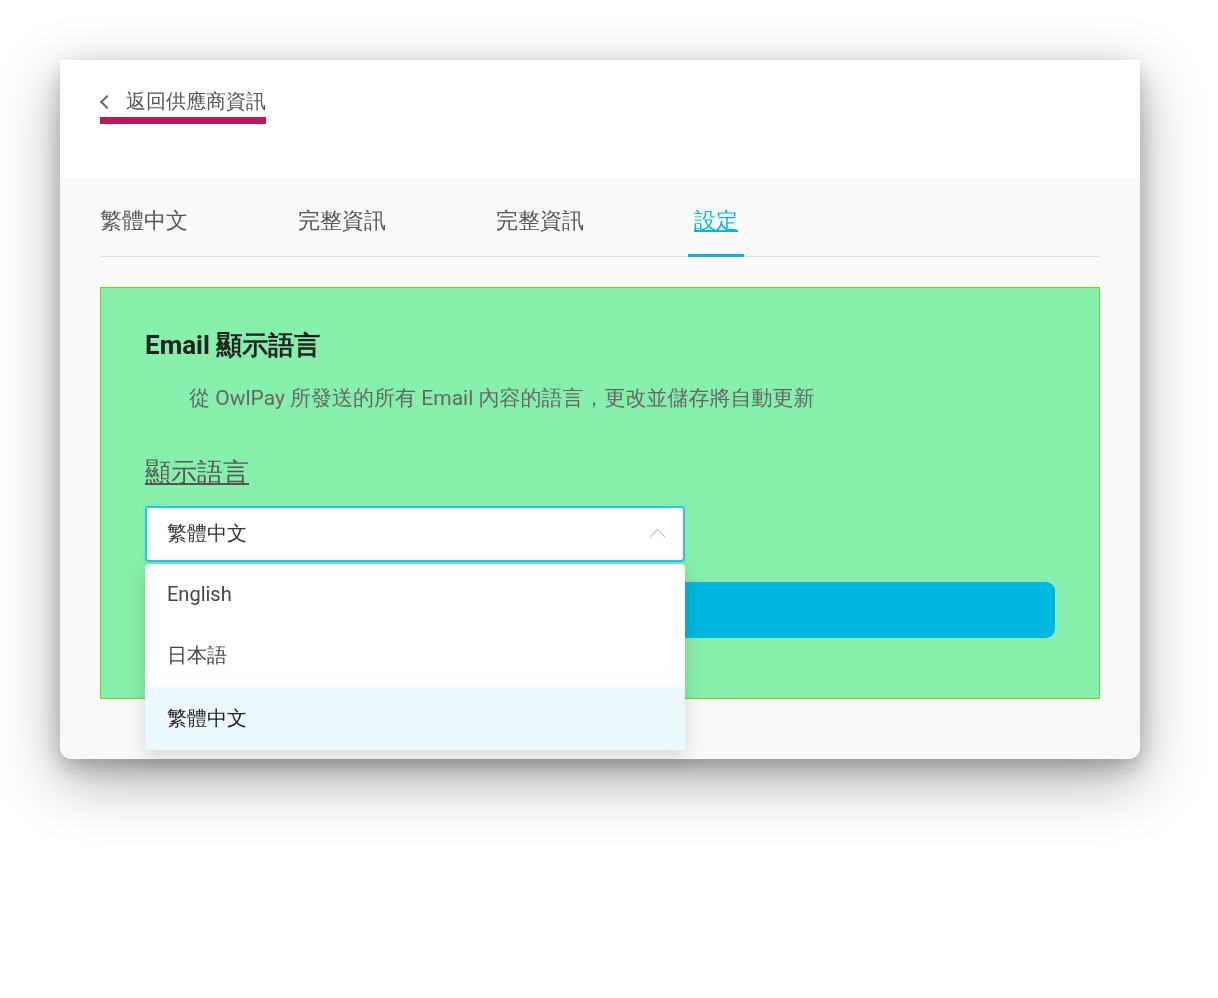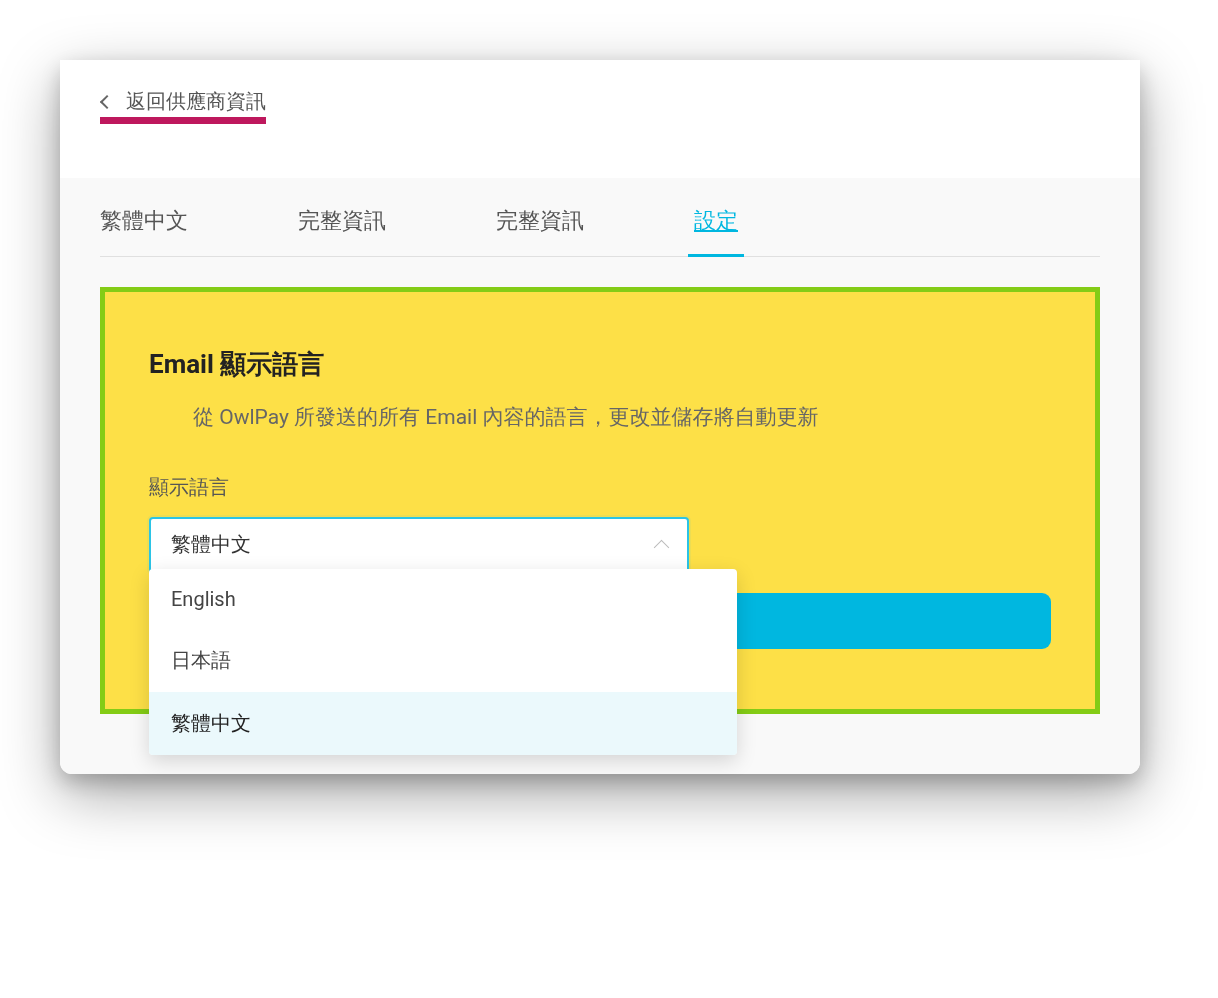--- a/index.html
+++ b/index.html
@@ -79,42 +79,43 @@
       bottom: -1px;
       height: 3px;
       background: #00b7e0;
     }
     .content-wrap {
       background: #f9f9f9;
       padding: 30px 40px 60px 40px;
       border-radius: 0 0 12px 12px;
     }
     .panel {
-      background: #fde047;
-      border: 5px solid #84cc16;
-      padding: 55px 44px 60px 44px;
+      background: #86efac;
+      border: 1px solid #84cc16;
+      padding: 40px 44px 60px 44px;
       position: relative;
     }
     .section-title {
       font-size: 26px;
       font-weight: 700;
       color: #222;
       margin-bottom: 20px;
     }
     .section-desc {
       font-size: 21px;
       color: #666;
       margin-bottom: 40px;
       line-height: 1.5;
       margin-left: 44px;
     }
     .field-label {
-      font-size: 20px;
+      font-size: 26px;
       color: #555;
       margin-bottom: 16px;
+      text-decoration: underline;
     }
     .field-row {
       display: flex;
       align-items: stretch;
       gap: 20px;
       position: relative;
       flex-direction: column;
     }
     .select-box {
       width: 540px;
@@ -148,23 +149,23 @@
       height: 56px;
       padding: 0 30px;
       font-size: 20px;
       border-radius: 9px;
       cursor: pointer;
       letter-spacing: 8px;
       text-indent: 4px;
     }
     .dropdown {
       position: absolute;
-      top: 52px;
+      top: 58px;
       left: 0;
-      width: 588px;
+      width: 540px;
       background: #ffffff;
       border-radius: 4px;
       box-shadow: 0 6px 20px rgba(0,0,0,0.15);
       overflow: hidden;
       z-index: 10;
     }
     .dropdown-option {
       padding: 18px 22px;
       font-size: 20px;
       color: #444;

